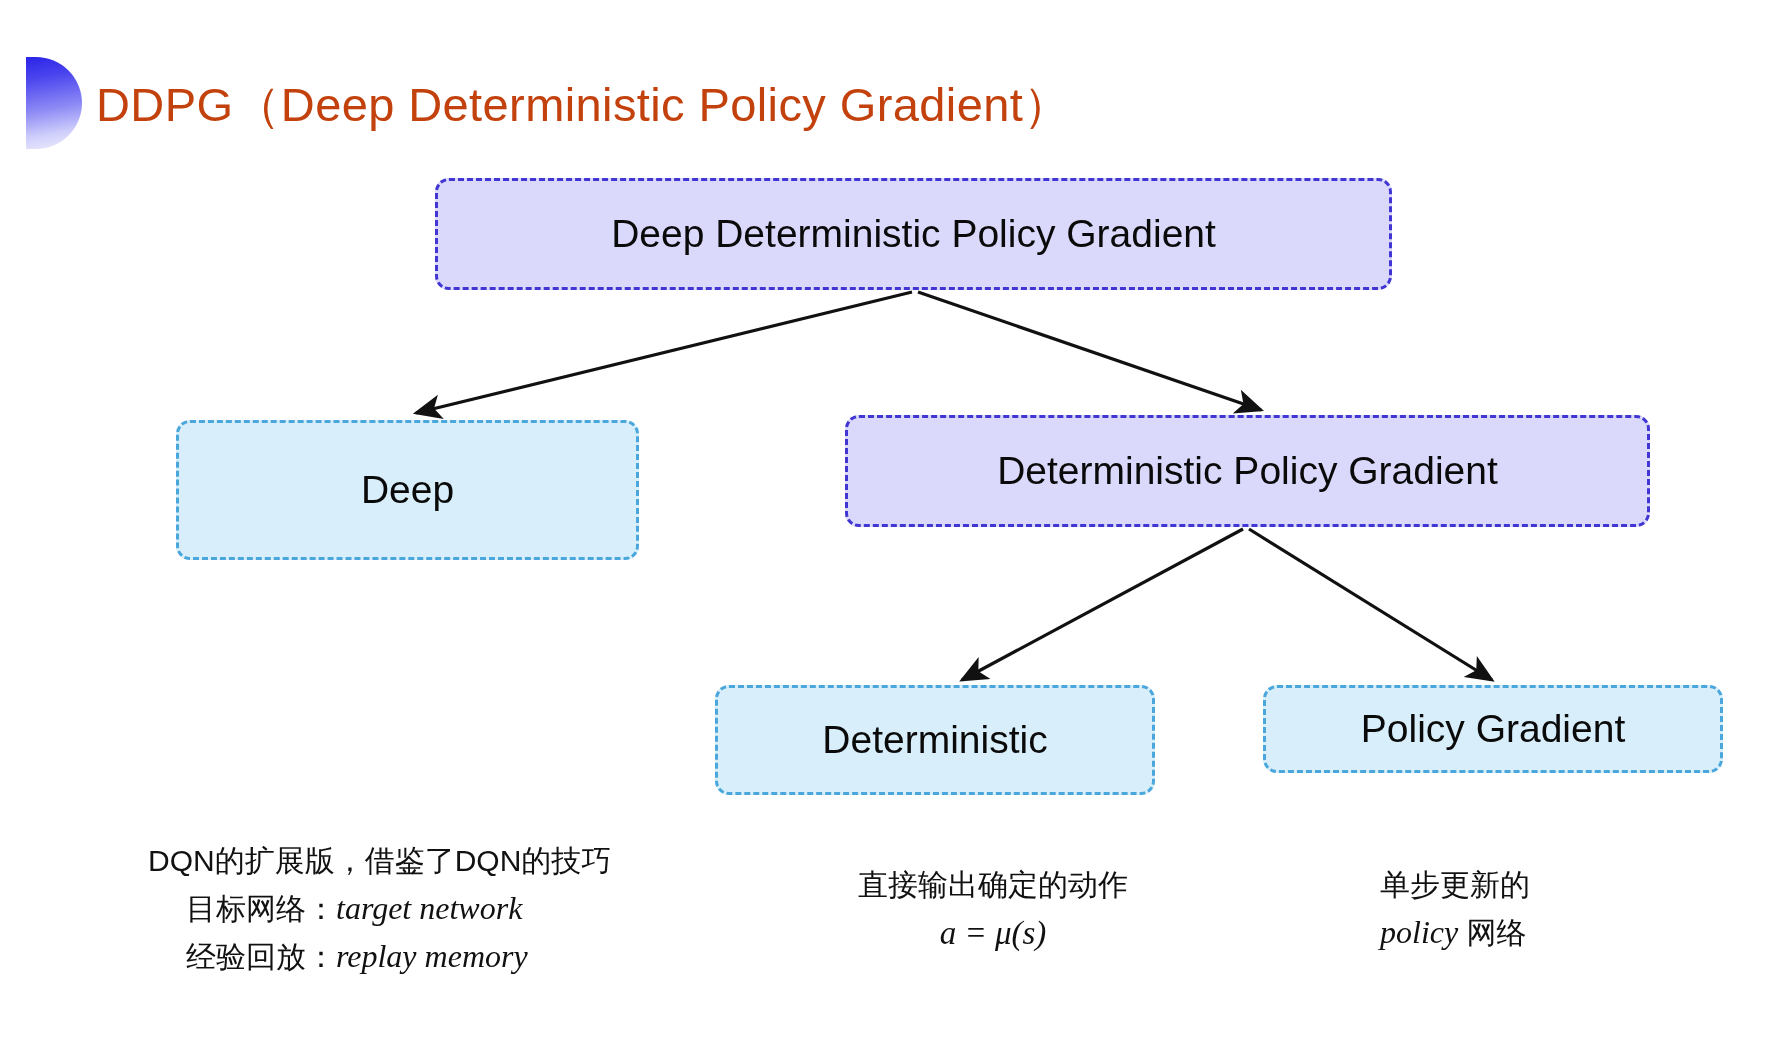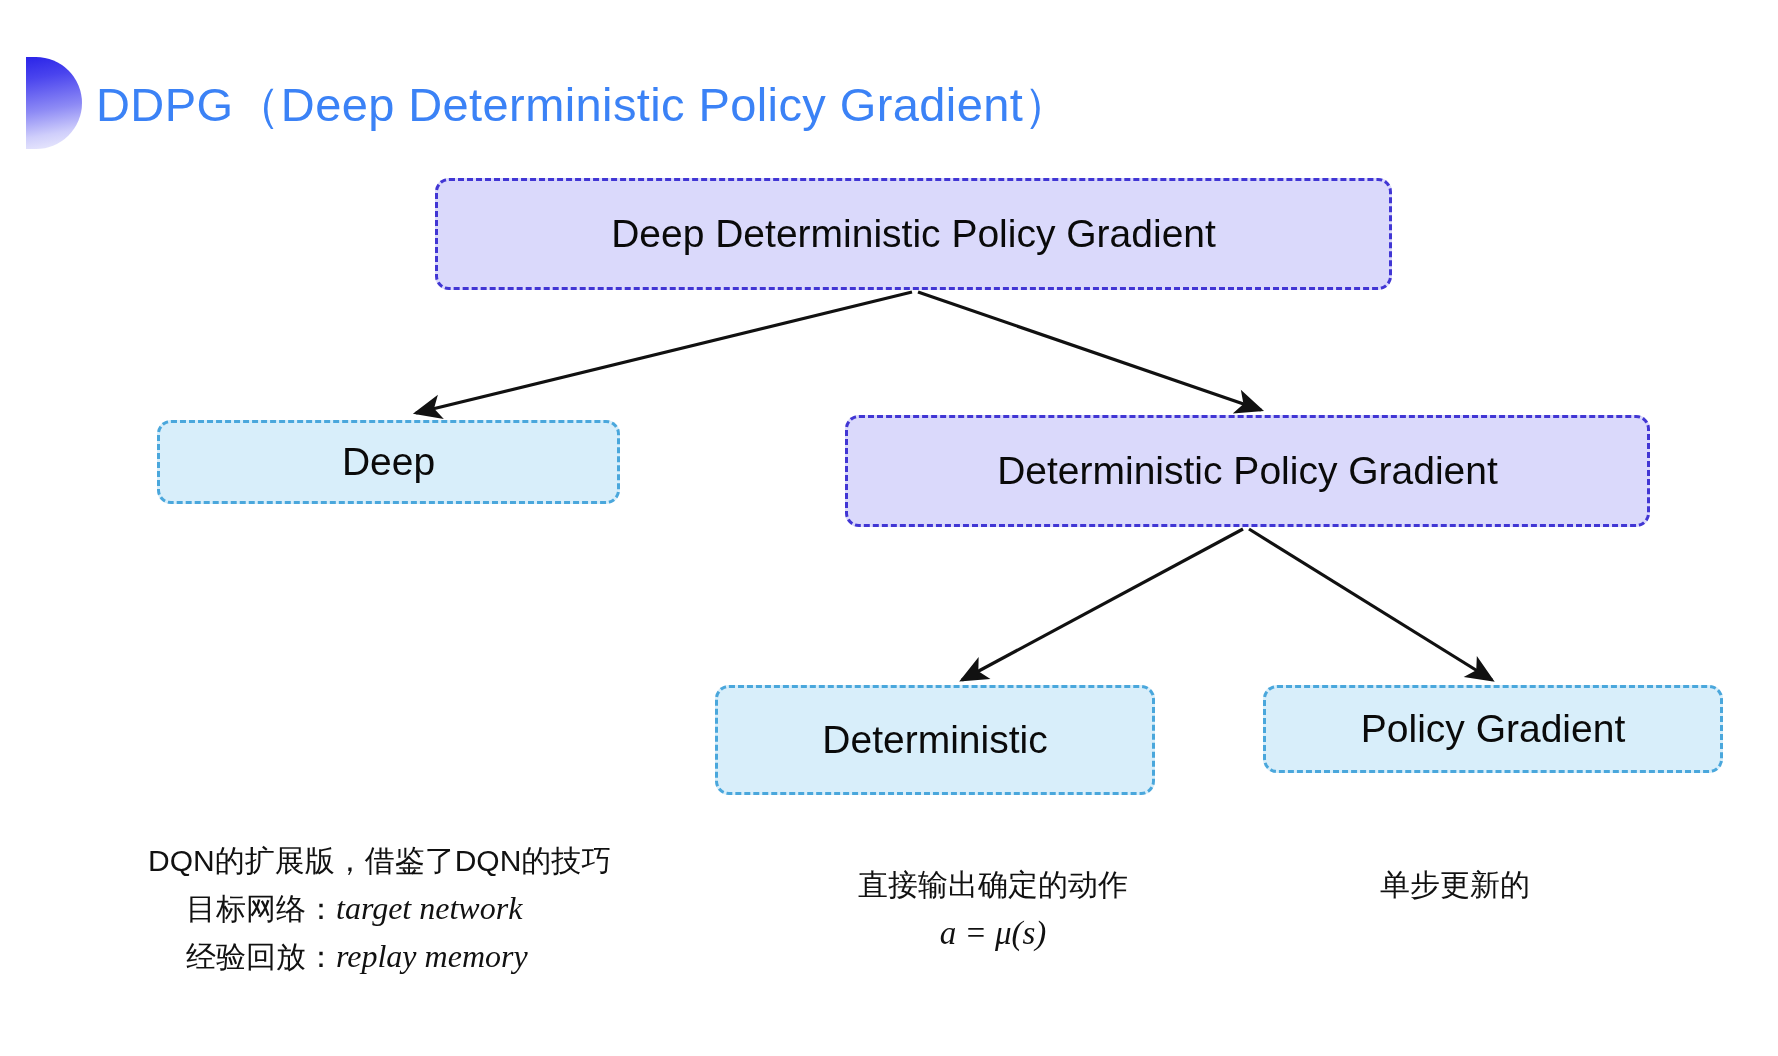--- a/index.html
+++ b/index.html
@@ -14,39 +14,39 @@
 
   
   #title-bullet{
     position:absolute;left:26px;top:57px;width:56px;height:92px;
     border-radius:0 46px 46px 0;
     background:linear-gradient(170deg,#2a24e8 0%,#4a44ee 22%,#8d8af5 55%,#cfcefb 80%,#efeffd 100%);
   }
   #page-title{
     position:absolute;left:96px;top:74px;
     font-size:47px;letter-spacing:.4px;
-    color:#3b82f6;white-space:nowrap;
+    color:#c2410c;white-space:nowrap;
     font-weight:400;
   }
 
   
   .node{
     position:absolute;
     box-sizing:border-box;
     border-radius:14px;
     display:flex;align-items:center;justify-content:center;
     color:#0a0a0a;
     font-weight:400;
     text-align:center;
   }
   .node.purple{background:#dad9fb;border:3px dashed #4136d4;margin-left:7px;}
   .node.cyan{background:#d8eefa;border:3px dashed #4aa7dc;}
 
   #node-root{left:428px;top:178px;width:957px;height:112px;font-size:39px;}
-  #node-deep{left:157px;top:420px;width:463px;height:84px;font-size:39px;}
+  #node-deep{left:176px;top:420px;width:463px;height:140px;font-size:39px;}
   #node-dpg{left:838px;top:415px;width:805px;height:112px;font-size:39px;}
   #node-det{left:715px;top:685px;width:440px;height:110px;font-size:39px;}
   #node-pg{left:1263px;top:685px;width:460px;height:88px;font-size:39px;}
 
   
   #arrows{position:absolute;left:0;top:0;width:1778px;height:1056px;pointer-events:none;}
 
   
   .anno{
     position:absolute;
@@ -110,15 +110,16 @@
     <span class="ln ln3"><span>经验回放：</span><span class="ital">replay memory</span></span>
   </div>
 
   <div class="anno" id="anno-mid">
     <span class="ln">直接输出确定的动作</span>
     <span class="ln math">a = μ(s)</span>
   </div>
 
   <div class="anno" id="anno-right">
     <span class="ln">单步更新的</span>
+    <span class="ln"><span class="ital">policy</span><span> 网络</span></span>
   </div>
 
 </div>
 
 </body></html>

